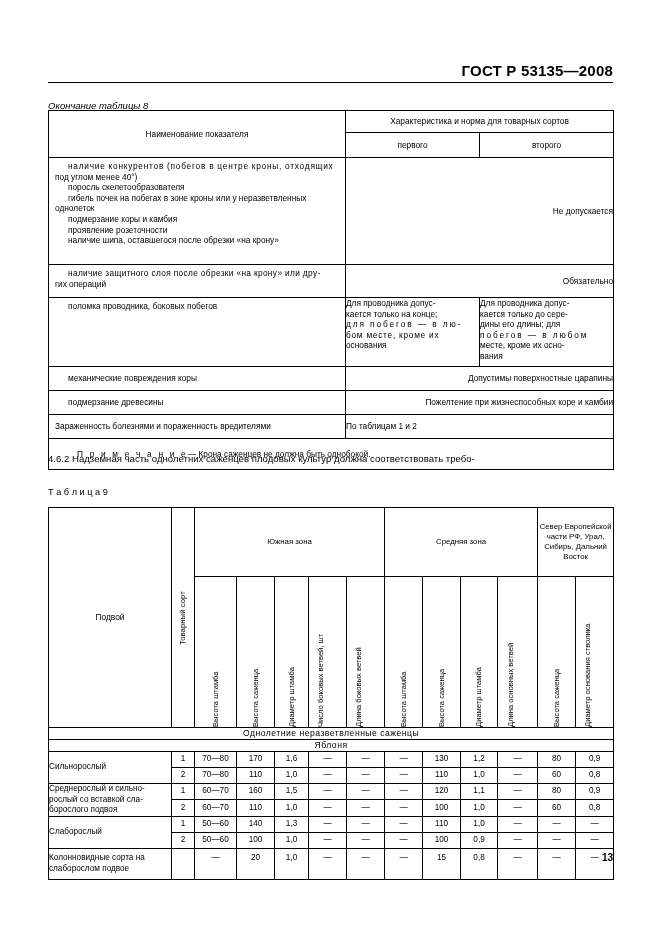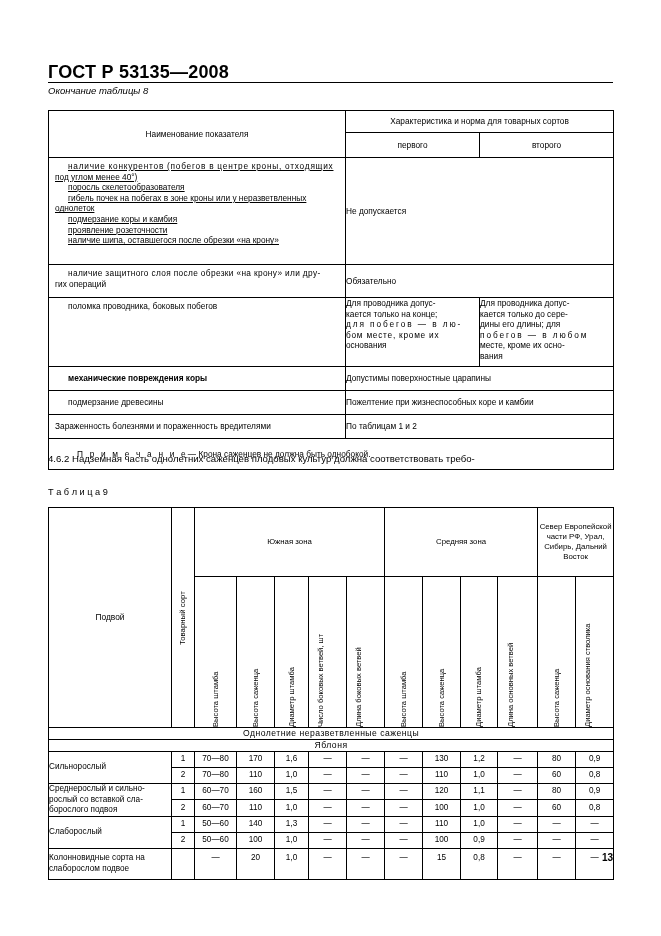--- a/index.html
+++ b/index.html
@@ -21,22 +21,22 @@
     width: 661px;
     height: 936px;
   }
 
   
   .doc-header {
     position: absolute;
     left: 48px;
     top: 62px;
     width: 565px;
-    text-align: left;
-    font-size: 18px;
+    text-align: right;
+    font-size: 15px;
     font-weight: bold;
     letter-spacing: 0.2px;
   }
   .doc-header-rule {
     position: absolute;
     left: 48px;
     top: 82px;
     width: 565px;
     height: 1px;
     background: #000;
@@ -57,21 +57,21 @@
     table-layout: fixed;
     font-size: 8.3px;
     line-height: 1.28;
   }
   table.gtbl td, table.gtbl th {
     border: 0.8px solid #000;
     padding: 0;
     vertical-align: middle;
     font-weight: normal;
   }
-  .ctr { text-align: left; }
+  .ctr { text-align: right; }
   .lft { text-align: left; }
   .pad { padding: 2px 5px; }
   .just {
     text-align: justify;
     text-align-last: left;
     padding: 2px 6px 2px 6px;
     hyphens: manual;
   }
   .indent { text-indent: 13px; }
   .thickline { border-top-width: 1.6px !important; }
@@ -166,41 +166,41 @@
   }
 </style>
 </head>
 <body>
 
 <div class="page">
 
   <div class="doc-header">ГОСТ Р 53135—2008</div>
   <div class="doc-header-rule"></div>
 
-  <div class="tbl-caption italic" style="left:48px; top:85px;">Окончание таблицы 8</div>
+  <div class="tbl-caption italic" style="left:48px; top:100px;text-decoration:underline;">Окончание таблицы 8</div>
 
   <table class="gtbl" id="table8">
     <colgroup>
       <col style="width:297px">
       <col style="width:134px">
       <col style="width:134px">
     </colgroup>
     <tbody>
 
       <tr>
         <td class="hdr" rowspan="2" style="height:42px;">Наименование показателя</td>
         <td class="hdr" colspan="2">Характеристика и норма для товарных сортов</td>
       </tr>
       <tr>
         <td class="hdr" style="height:20px;">первого</td>
         <td class="hdr">второго</td>
       </tr>
 
       <tr>
-        <td class="namecell thickline" style="height:100px; vertical-align:top;text-decoration:underline;">
+        <td class="namecell thickline" style="height:100px; vertical-align:top;">
           <span class="jl sp indent">наличие конкурентов (побегов в центре кроны, отходящих</span>
           <span class="jl">под углом менее 40°)</span>
           <span class="jl indent">поросль скелетообразователя</span>
           <span class="jl indent">гибель почек на побегах в зоне кроны или у неразветвленных</span>
           <span class="jl">однолеток</span>
           <span class="jl indent">подмерзание коры и камбия</span>
           <span class="jl indent">проявление розеточности</span>
           <span class="jl indent">наличие шипа, оставшегося после обрезки «на крону»</span>
         </td>
         <td class="ctr thickline" colspan="2">Не допускается</td>
@@ -229,21 +229,21 @@
           <span class="jl">Для проводника допус-</span>
           <span class="jl">кается только до сере-</span>
           <span class="jl">дины его длины; для</span>
           <span class="jl sp2">побегов — в любом</span>
           <span class="jl">месте, кроме их осно-</span>
           <span class="jl">вания</span>
         </td>
       </tr>
 
       <tr>
-        <td class="namecell" style="height:17px;font-weight:bold;">
+        <td class="namecell" style="height:17px;">
           <span class="jl indent">механические повреждения коры</span>
         </td>
         <td class="ctr" colspan="2">Допустимы поверхностные царапины</td>
       </tr>
 
       <tr>
         <td class="namecell" style="height:17px;">
           <span class="jl indent">подмерзание древесины</span>
         </td>
         <td class="ctr" colspan="2">Пожелтение при жизнеспособных коре и камбии</td>

